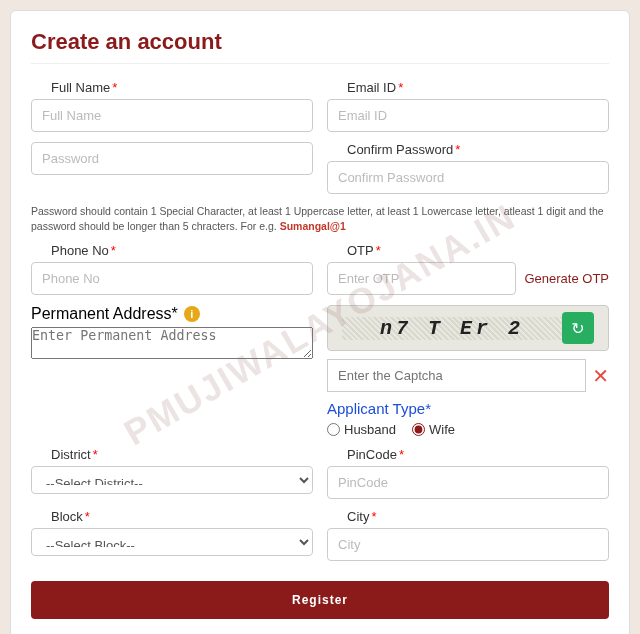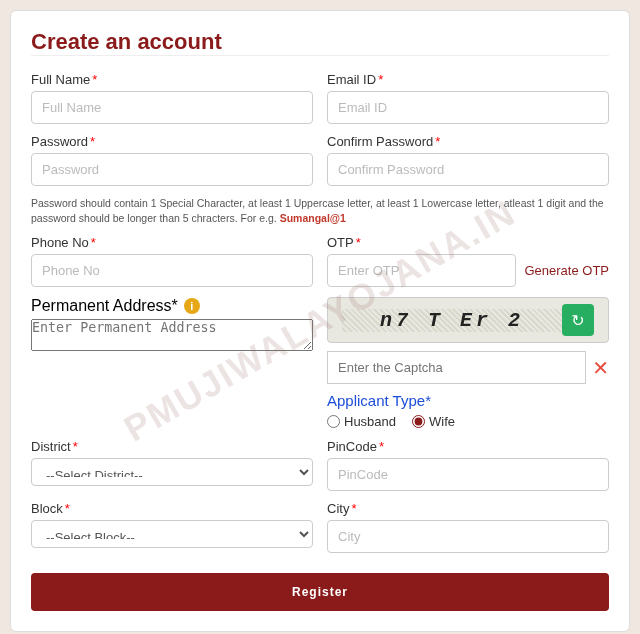--- a/index.html
+++ b/index.html
@@ -19,35 +19,37 @@
       padding: 18px 20px 20px 20px;
       width: 620px;
       position: relative;
     }
     .card-title {
       font-size: 22px;
       font-weight: bold;
       color: #8b1a1a;
       margin-bottom: 16px;
       border-bottom: 1px solid #eee;
+      padding-bottom: 8px;
     }
     .form-row {
       display: flex;
       gap: 14px;
       margin-bottom: 10px;
     }
     .form-group {
       flex: 1;
       display: flex;
       flex-direction: column;
     }
     .form-group label {
       font-size: 13px;
       color: #333;
       margin-bottom: 4px;
+      margin-left: 20px;
     }
     .form-group label .required {
       color: red;
       margin-left: 2px;
     }
     .form-group input[type="text"],
     .form-group input[type="password"],
     .form-group input[type="email"],
     .form-group textarea,
     .form-group select {
@@ -273,23 +275,20 @@
       <label>
         <span class="lbl-text">Email ID</span><span class="required">*</span>
       </label>
       <input type="text" placeholder="Email ID" style="">
     </div>
   </div>
 
   
   <div class="form-row">
     <div class="form-group">
-      <label>
-        <span class="lbl-text">Password</span><span class="required">*</span>
-      </label>
       <input type="password" placeholder="Password" style="">
     </div>
     <div class="form-group">
       <label>
         <span class="lbl-text">Confirm Password</span><span class="required">*</span>
       </label>
       <input type="password" placeholder="Confirm Password" style="">
     </div>
   </div>
 

